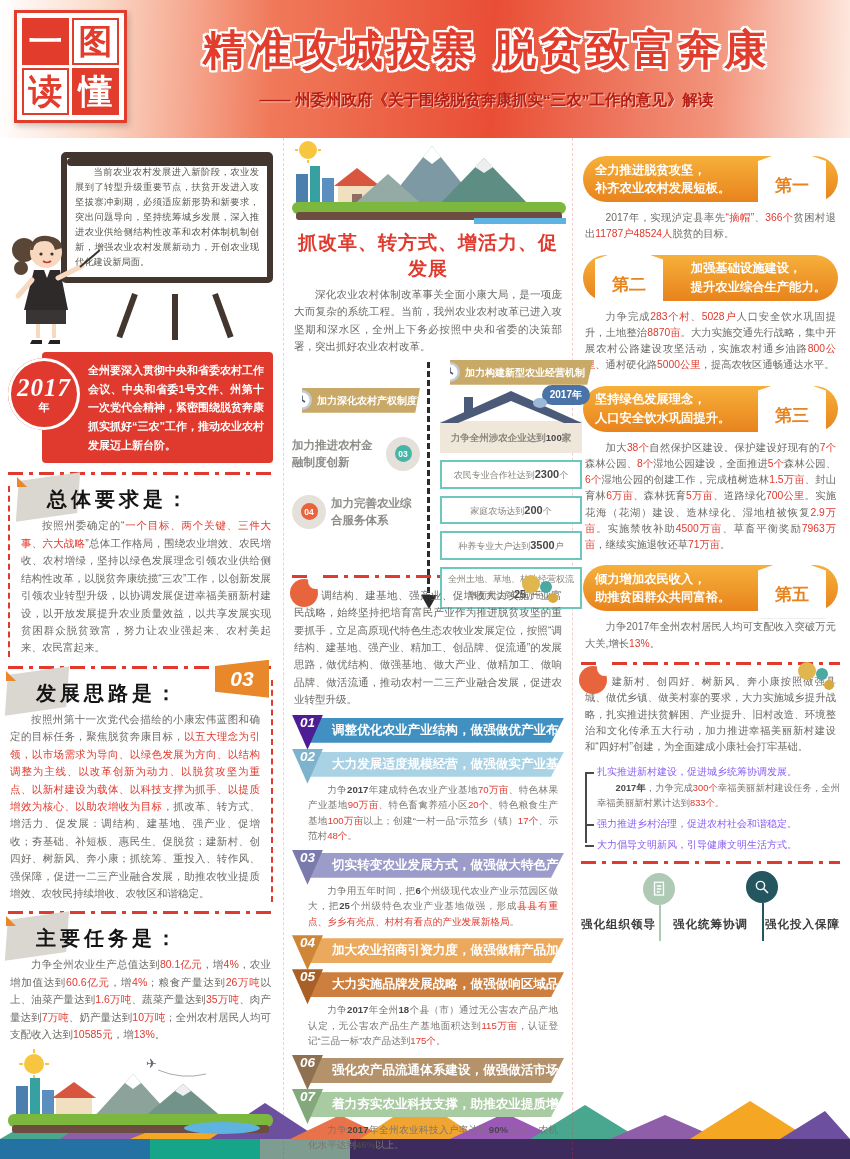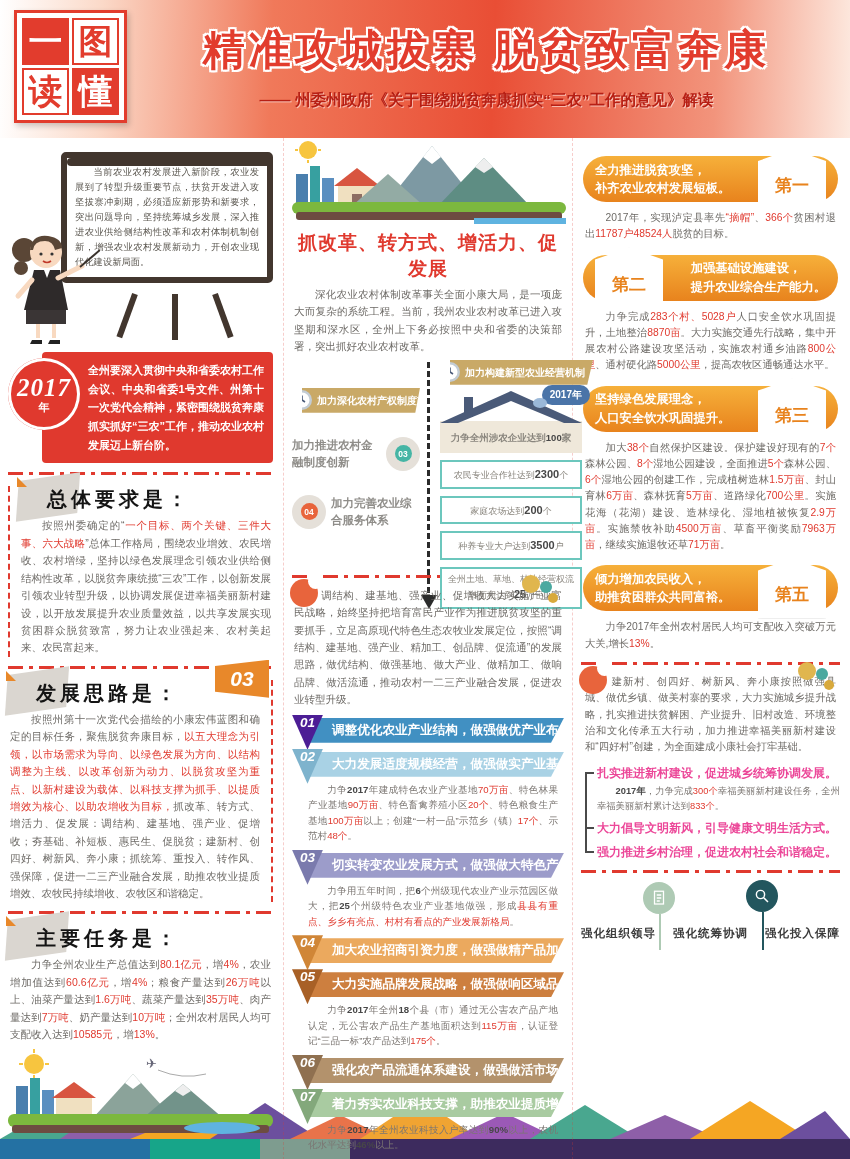--- a/index.html
+++ b/index.html
@@ -110,21 +110,21 @@
   .shield{position:absolute;width:68px;height:60px;background:#fff;clip-path:polygon(50% 0,100% 20%,100% 100%,0 100%,0 20%);
       color:#e8831d;font-weight:bold;font-size:17px;display:flex;align-items:flex-end;justify-content:center;
       padding-bottom:12px;box-sizing:border-box;top:-7px;filter:drop-shadow(0 2px 2px rgba(0,0,0,.18));}
   .badge-right .shield{right:12px;}
   .badge-left .shield{left:12px;}
   .rbody{font-size:10.3px;line-height:1.58;color:#6d6a66;text-align:justify;text-indent:2em;margin:2px 4px 10px;}
   .bullets{position:relative;margin:2px 0 4px 16px;}
   .bullets::before{content:'';position:absolute;left:-12px;top:7px;bottom:9px;width:2px;background:#4a4a4a;}
   .bullet{position:relative;margin-bottom:7px;}
   .bullet::before{content:'';position:absolute;left:-12px;top:7px;width:9px;height:2px;background:#4a4a4a;}
-  .btitle{font-size:12px;font-weight:bold;color:#ec4899;}
+  .btitle{font-size:10px;font-weight:normal;color:#8b5cf6;}
   .bsub{margin:2px 0 0;font-size:9.3px;color:#7b7672;line-height:1.55;text-indent:2em;text-align:justify;}
   .timeline{position:relative;height:152px;margin-top:6px;}
   .tl-label{position:absolute;font-size:11.5px;font-weight:bold;color:#3b3b3b;letter-spacing:1px;}
   .tl-lab0{top:44px;left:0;}
   .tl-lab2{top:44px;left:50%;transform:translateX(-50%);}
   .tl-lab4{top:44px;right:0;}
   .tl-conn{position:absolute;width:2px;}
   .cn1{left:30%;top:32px;height:36px;}
   .cn3{left:70%;top:30px;height:38px;}
   .tl-circle{position:absolute;width:32px;height:32px;border-radius:50%;display:flex;align-items:center;justify-content:center;}
@@ -433,24 +433,24 @@
             <i></i>
           </div>
         <p class="rbody" style="text-indent:2.6em;">建新村、创四好、树新风、奔小康按照做强县城、做优乡镇、做美村寨的要求，大力实施城乡提升战略，扎实推进扶贫解困、产业提升、旧村改造、环境整治和文化传承五大行动，加力推进幸福美丽新村建设和“四好村”创建，为全面建成小康社会打牢基础。</p>
       </div>
       <div class="bullets">
         <div class="bullet">
           <div class="btitle">扎实推进新村建设，促进城乡统筹协调发展。</div>
           <p class="bsub"><span class="seg-bold">2017年</span><span>，力争完成</span><span class="seg-red">300个</span><span>幸福美丽新村建设任务，全州幸福美丽新村累计达到</span><span class="seg-red">833个</span><span>。</span></p>
         </div>
         <div class="bullet">
+          <div class="btitle">强力推进乡村治理，促进农村社会和谐稳定。</div>
+        </div>
+        <div class="bullet">
           <div class="btitle">大力倡导文明新风，引导健康文明生活方式。</div>
-        </div>
-        <div class="bullet">
-          <div class="btitle">强力推进乡村治理，促进农村社会和谐稳定。</div>
         </div>
       </div>
 
       <hr class="divider">
 
 
       <div class="timeline">
         <div class="tl-label tl-lab0">强化组织领导</div>
         <div class="tl-label tl-lab2">强化统筹协调</div>
         <div class="tl-label tl-lab4">强化投入保障</div>

